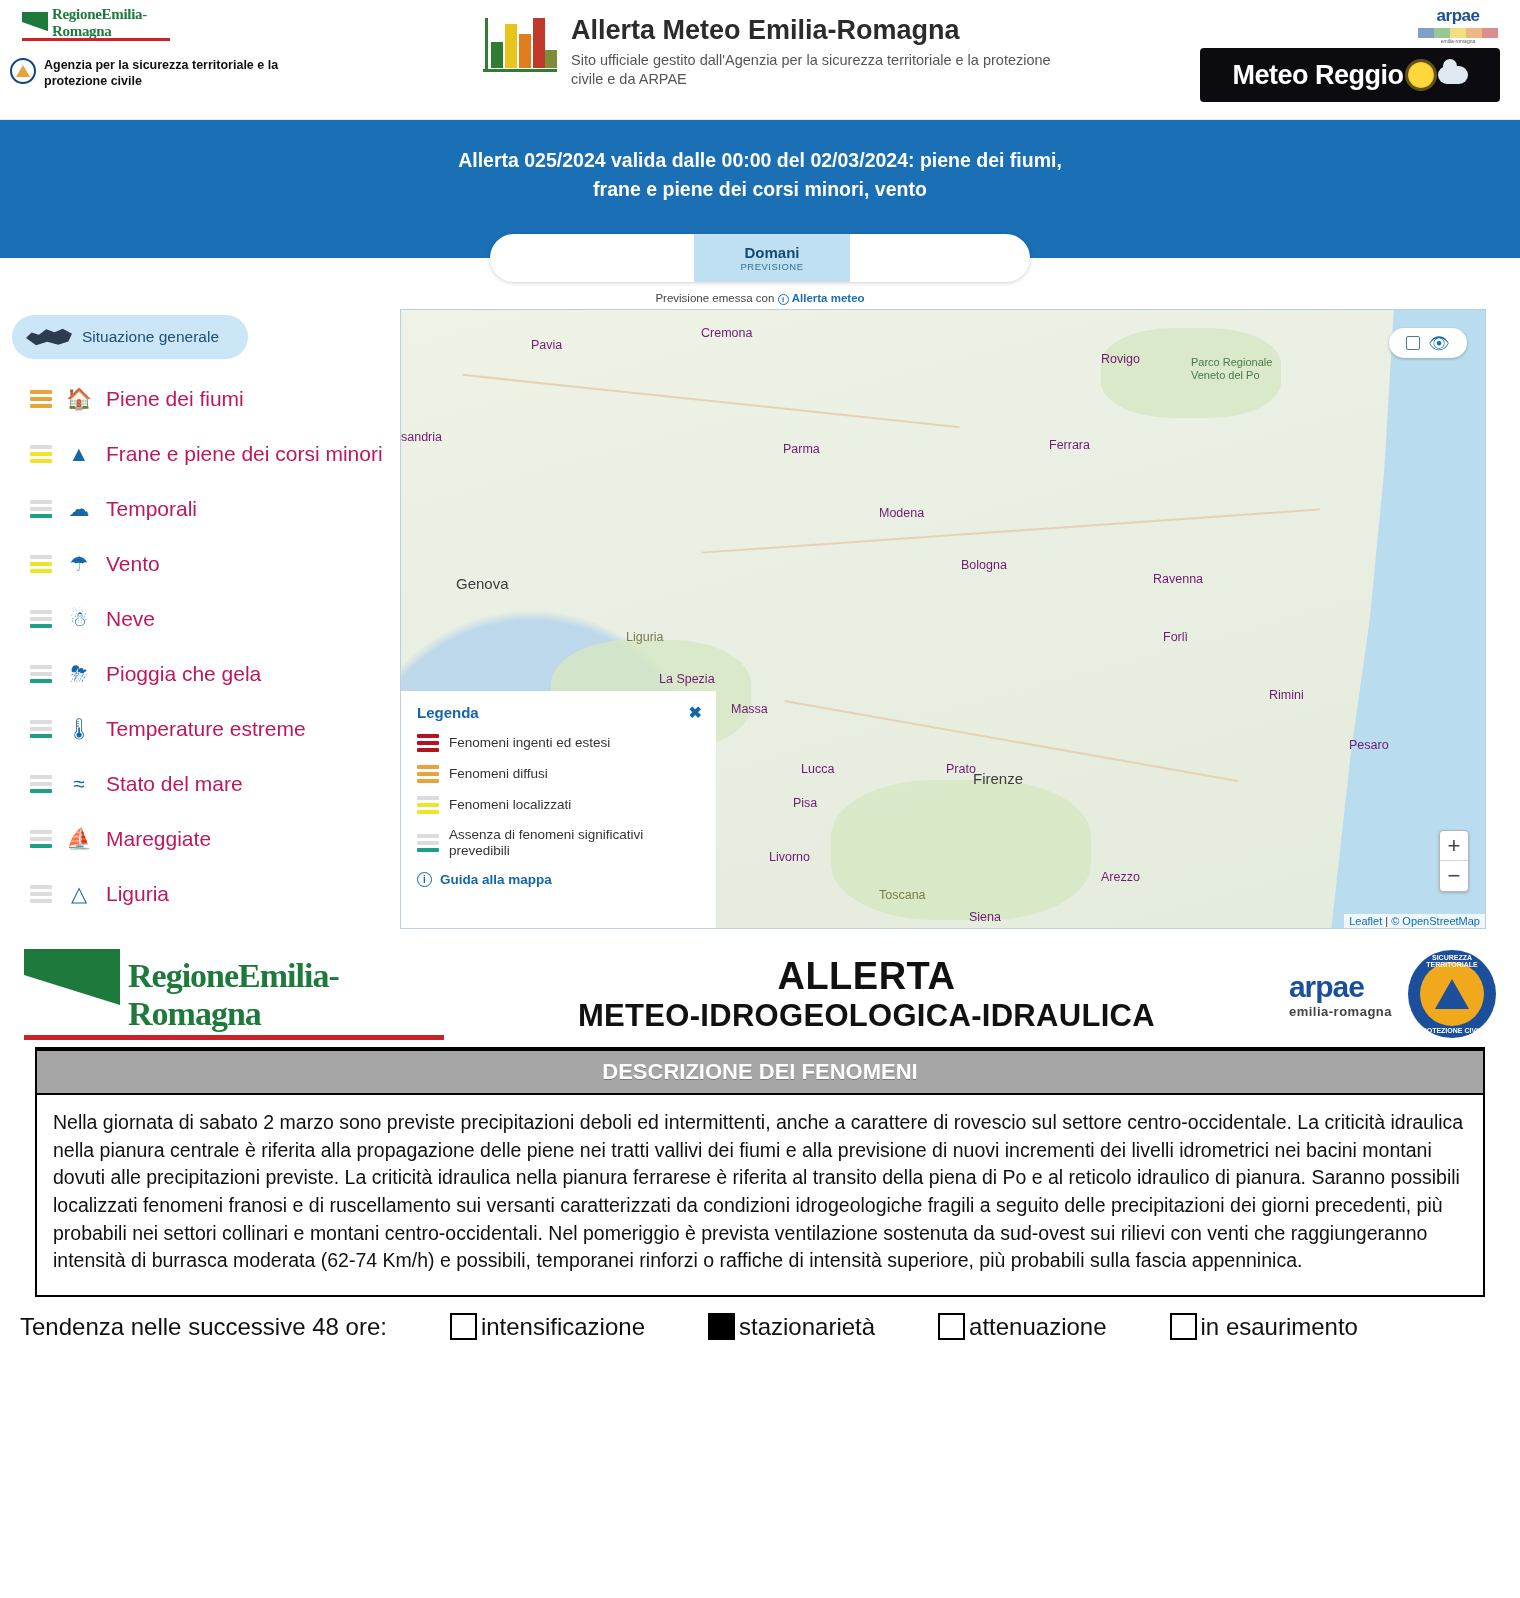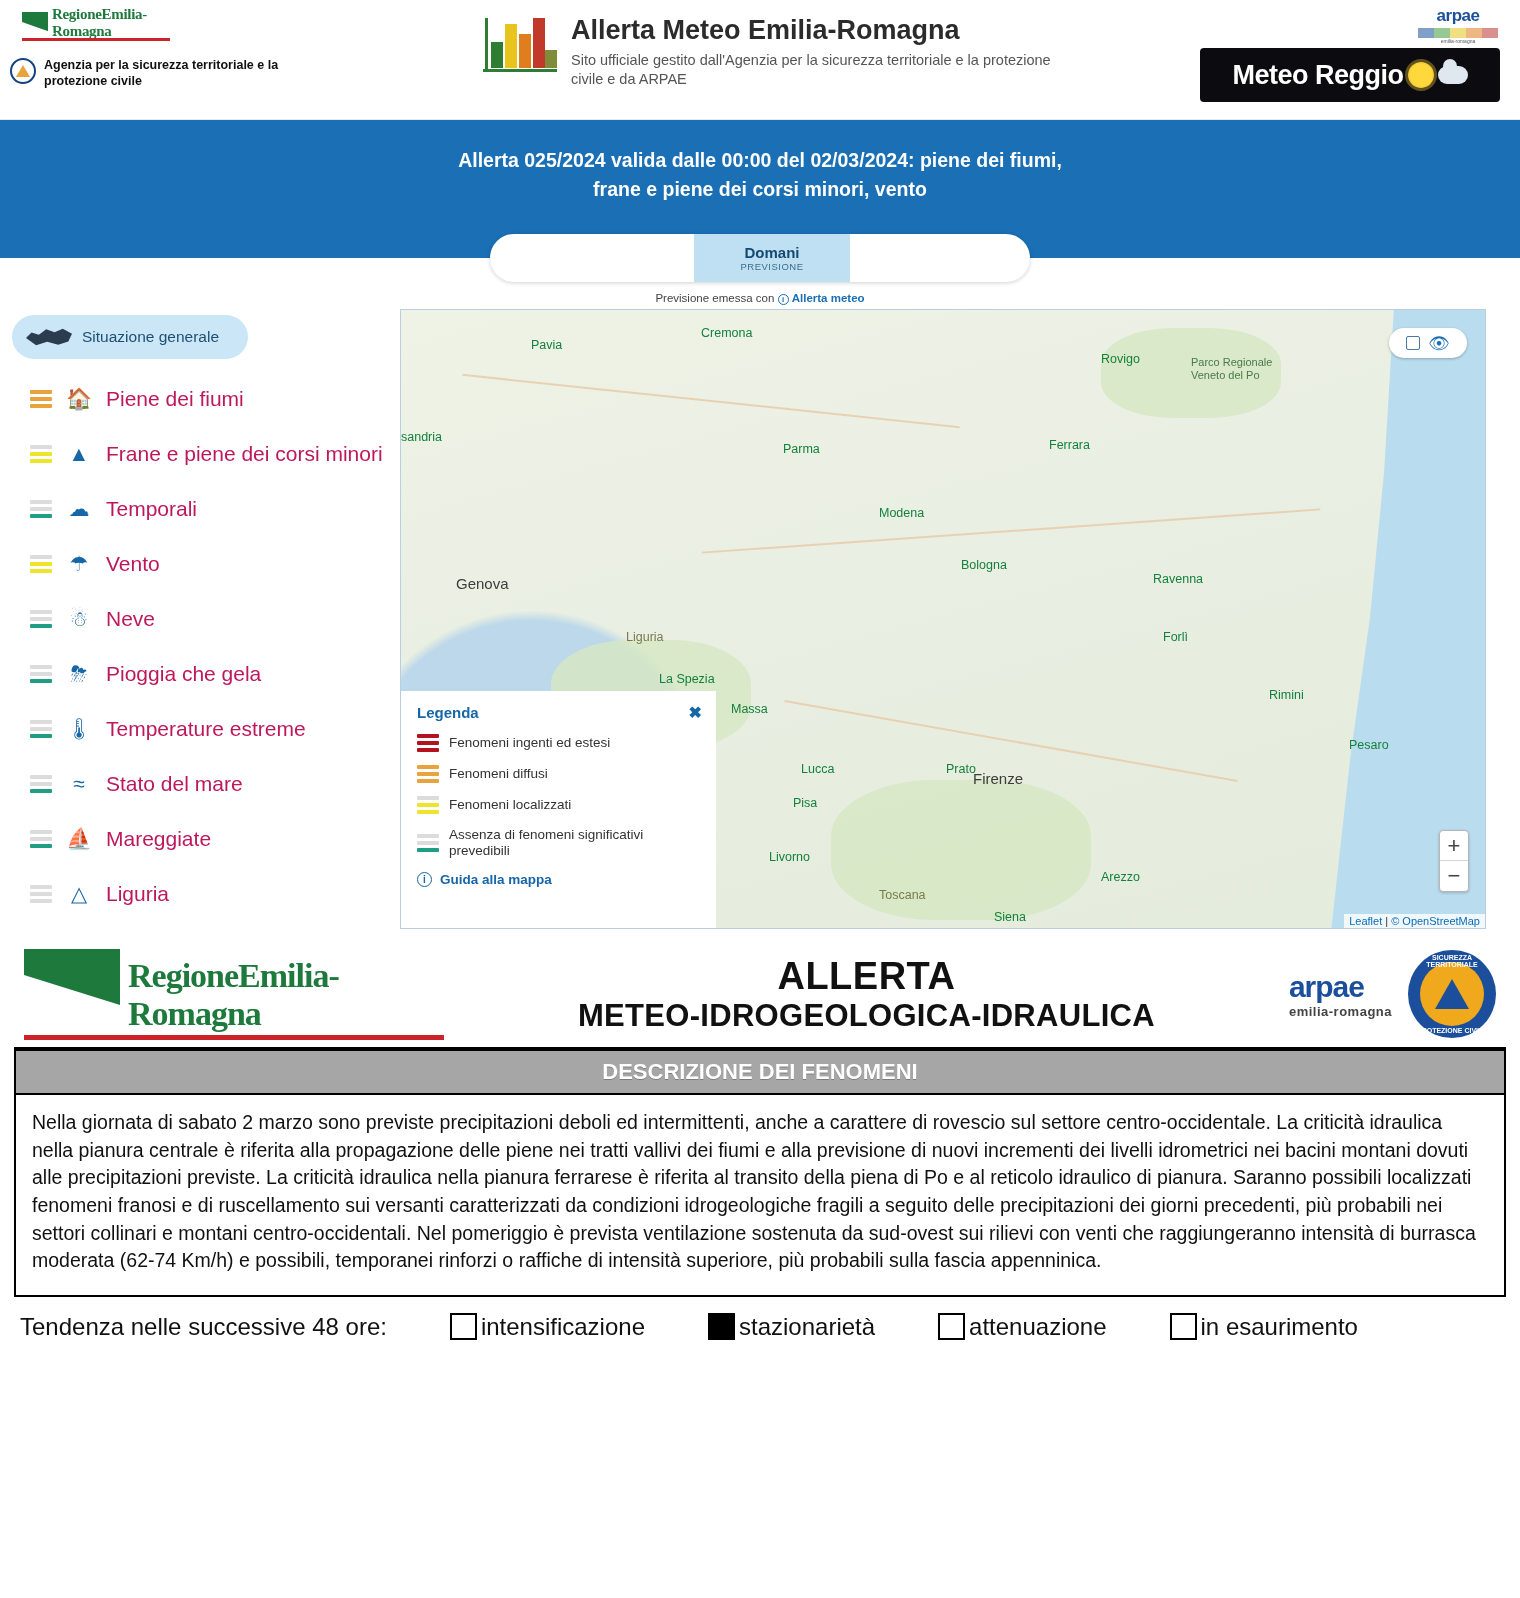--- a/index.html
+++ b/index.html
@@ -191,21 +191,21 @@
   }
   .sea2 {
     position: absolute; left: 0; bottom: 0; width: 300px; height: 230px;
     background: #b9dcee;
     clip-path: polygon(0 22%, 20% 30%, 34% 55%, 18% 100%, 0 100%);
   }
   .greenpatch {
     position:absolute; background: #d6e7c4; opacity:.85; border-radius: 40%;
   }
   .road { position: absolute; background: #e7c9a6; height: 2px; opacity:.8; }
-  .map-city { position: absolute; font-size: 12.5px; color: #15803d; }
+  .map-city { position: absolute; font-size: 12.5px; color: #701a75; }
   .map-city.big { font-size: 15px; color: #3c3c3c; }
 
   .eye-toggle {
     position: absolute; right: 18px; top: 18px;
     width: 78px; height: 30px; background: #fff; border-radius: 15px;
     display: flex; align-items: center; justify-content: center; gap: 8px;
     box-shadow: 0 1px 3px rgba(0,0,0,.25);
   }
   .eye-toggle .chk { width: 14px; height: 14px; border: 1.5px solid #4a78a8; border-radius: 2px; }
   .eye-toggle .eye { color: #1a6fb5; font-size: 17px; }
@@ -273,21 +273,21 @@
   .pc-logo .inner::before {
     content:""; width:0;height:0;border-left:17px solid transparent;border-right:17px solid transparent;border-bottom:30px solid #1b4f9c;
   }
   .pc-logo .ring-txt {
     position:absolute; inset:0; font-size:7px; font-weight:bold; color:#fff;
   }
   .pc-logo .ring-txt span.t { position:absolute; top:4px; left:0; width:100%; text-align:center; }
   .pc-logo .ring-txt span.b { position:absolute; bottom:4px; left:0; width:100%; text-align:center; }
 
   
-  .desc-wrap { padding: 0 14px; }
+  .desc-wrap { padding: 0 35px; }
   .desc-top-rule { height: 4px; background: #000; margin: 4px 0 0 0; }
   .desc-box { border: 2px solid #000; border-top: none; }
   .desc-head {
     background: #a6a6a6; text-align: center; font-size: 22px; font-weight: bold;
     color: #ffffff; padding: 8px 0; border-bottom: 2px solid #000;
     text-shadow: 0 1px 0 rgba(0,0,0,.25);
   }
   .desc-body {
     padding: 14px 16px 20px 16px;
     font-size: 19.5px; line-height: 1.42; color: #111;
@@ -533,21 +533,21 @@
     <div class="map-city" style="left:868px; top:378px;">Rimini</div>
     <div class="map-city" style="left:330px; top:392px;">Massa</div>
     <div class="map-city" style="left:948px; top:428px;">Pesaro</div>
     <div class="map-city" style="left:400px; top:452px;">Lucca</div>
     <div class="map-city" style="left:545px; top:452px;">Prato</div>
     <div class="map-city big" style="left:572px; top:460px;">Firenze</div>
     <div class="map-city" style="left:392px; top:486px;">Pisa</div>
     <div class="map-city" style="left:368px; top:540px;">Livorno</div>
     <div class="map-city" style="left:700px; top:560px;">Arezzo</div>
     <div class="map-city" style="left:478px; top:578px; color:#7a7a4a;">Toscana</div>
-    <div class="map-city" style="left:593px; top:600px;">Siena</div>
+    <div class="map-city" style="left:568px; top:600px;">Siena</div>
 
     <div class="eye-toggle">
       <span class="chk"></span>
       <span class="eye">👁</span>
     </div>
 
     <div class="zoomctrl">
       <div>+</div>
       <div>−</div>
     </div>

